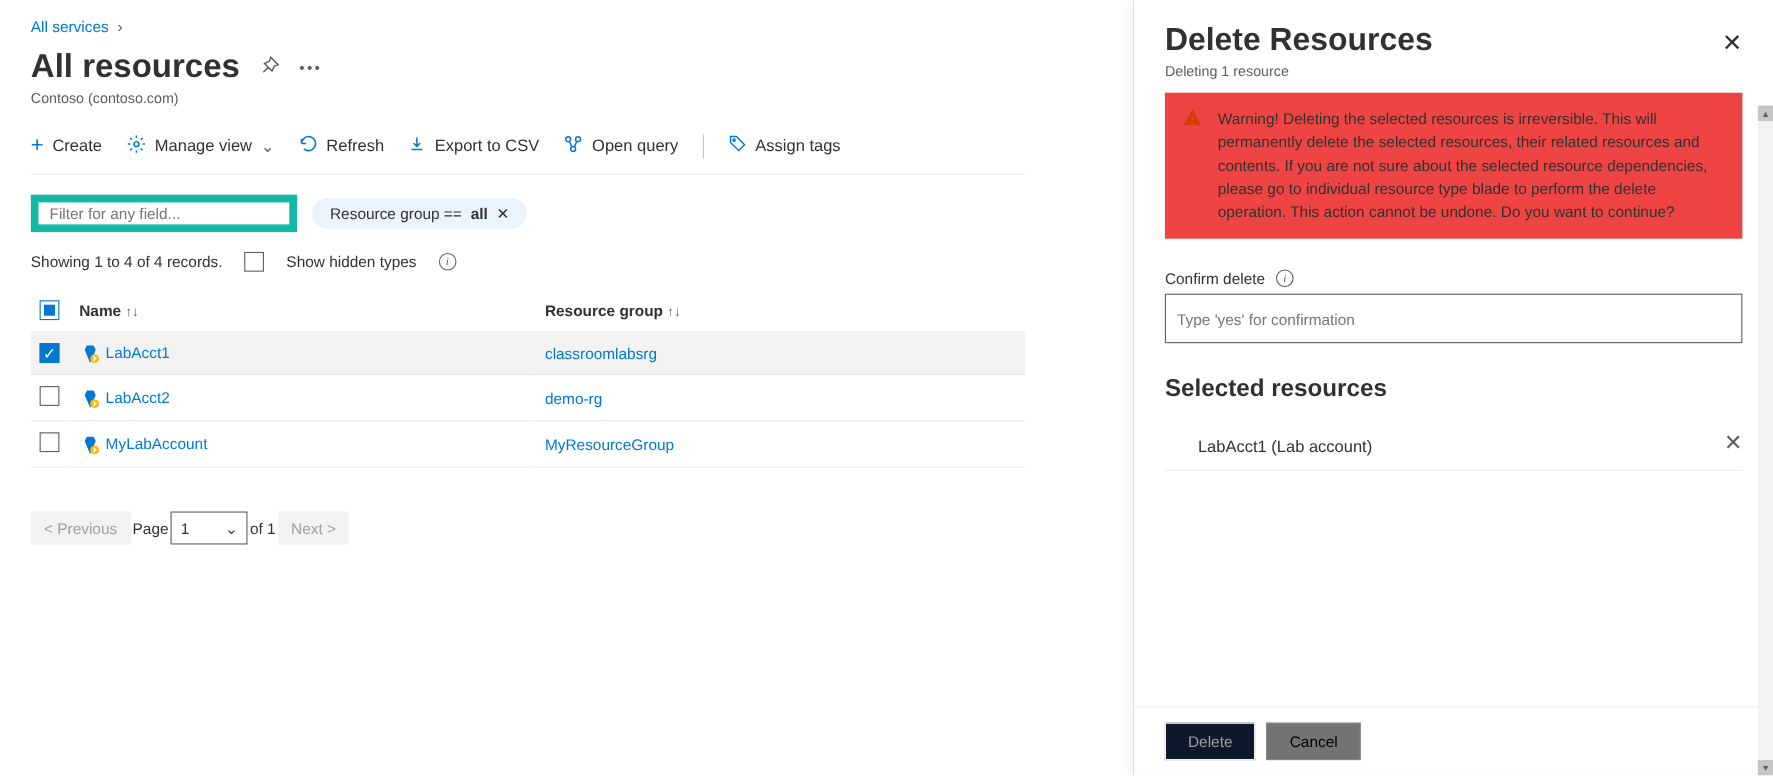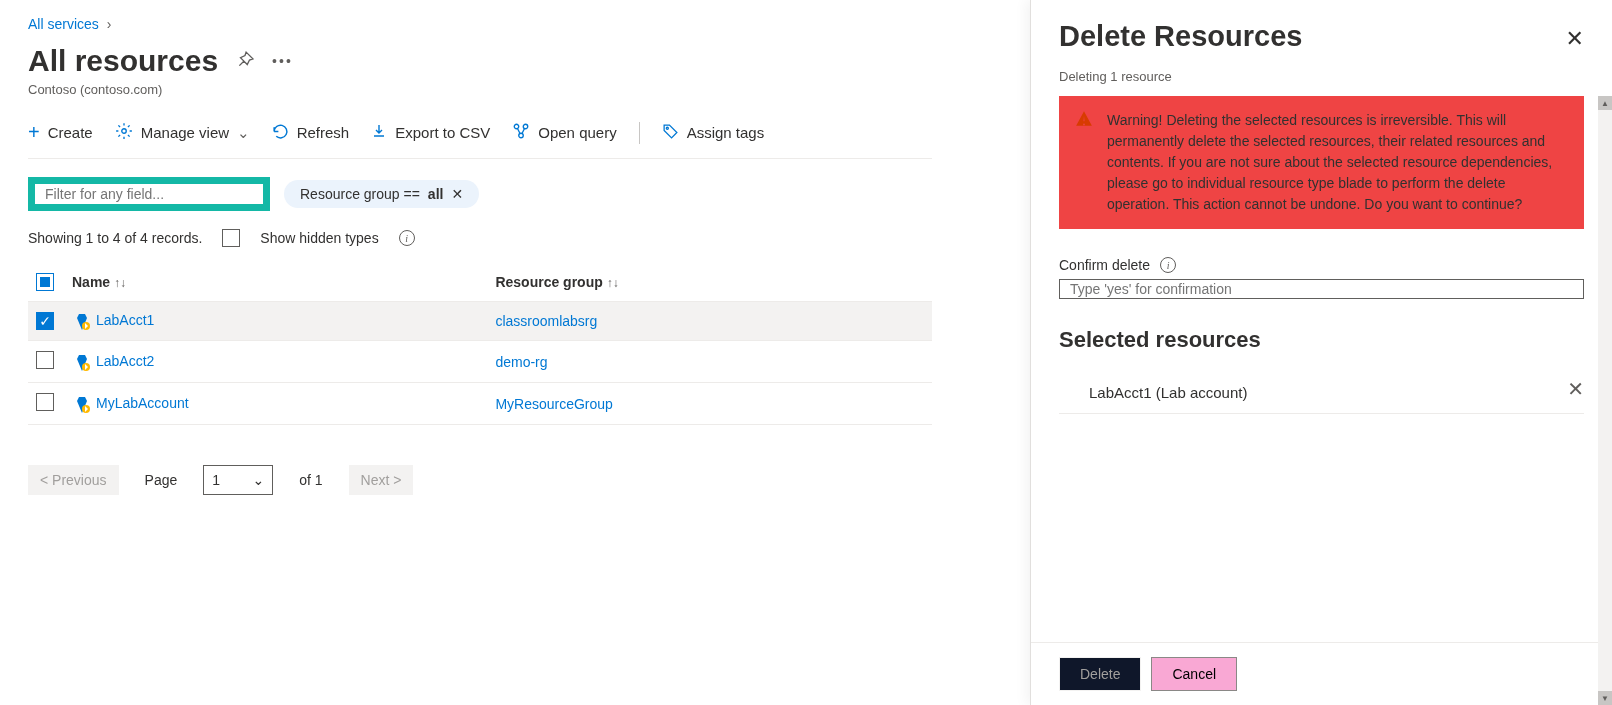--- a/index.html
+++ b/index.html
@@ -25,41 +25,41 @@
 .chk.checked { background: #0078d4; border-color: #0078d4; color: #fff; }
 .chk.indet { border-color: #0078d4; }
 .chk.indet::after { content: ""; width: 10px; height: 10px; background: #0078d4; }
 .info-icn { width: 16px; height: 16px; border: 1px solid #605e5c; border-radius: 50%; display: inline-flex; align-items: center; justify-content: center; font-size: 10px; font-style: italic; font-family: serif; color: #605e5c; }
 table { width: 100%; border-collapse: collapse; }
 th { text-align: left; font-weight: 700; font-size: 14px; padding: 10px 8px; border-bottom: 1px solid #edebe9; }
 th .sort { color: #605e5c; font-size: 12px; }
 td { padding: 10px 8px; border-bottom: 1px solid #edebe9; font-size: 14px; }
 tr.selected { background: #f3f2f1; }
 .res-icon { width: 18px; height: 18px; display: inline-block; vertical-align: middle; margin-right: 6px; }
-.pager { display: flex; align-items: center; gap: 26px; margin-top: 40px; }
+.pager { display: flex; align-items: center; gap: 2px; margin-top: 40px; }
 .pager-btn { background: #f3f2f1; border: none; padding: 7px 12px; font-size: 14px; color: #a19f9d; }
 .pager-sel { width: 70px; height: 30px; border: 1px solid #605e5c; display: flex; align-items: center; justify-content: space-between; padding: 0 8px; }
 
 .panel { position: absolute; right: 0; top: 0; width: 582px; height: 100%; background: #fff; border-left: 1px solid #e1dfdd; display: flex; flex-direction: column; box-shadow: -4px 0 12px rgba(0,0,0,0.05); }
 .panel-hdr { padding: 20px 28px 12px 28px; display: flex; justify-content: space-between; align-items: flex-start; }
 .panel-hdr h2 { font-size: 29px; font-weight: 600; }
-.panel-hdr .sub { font-size: 13px; color: #605e5c; margin-top: 16px; }
+.panel-hdr .sub { font-size: 13px; color: #605e5c; margin-top: 4px; }
 .panel-close { font-size: 22px; cursor: pointer; color: #323130; padding-top: 6px; }
 .panel-body { padding: 0 28px; overflow-y: auto; flex: 1; }
 .panel-q { font-size: 16px; margin-bottom: 18px; }
 .warn-box { background: #ef4444; padding: 14px 16px; display: flex; gap: 14px; margin-bottom: 28px; }
 .warn-icn { color: #d83b01; flex-shrink: 0; }
 .warn-box p { font-size: 14px; line-height: 1.5; }
 .confirm-lbl { font-size: 14px; display: flex; align-items: center; gap: 10px; margin-bottom: 6px; }
-.confirm-in { width: 100%; height: 20px; border: 1px solid #605e5c; padding: 0 10px; font-size: 14px; margin-bottom: 28px; }
+.confirm-in { width: 100%; height: 45px; border: 1px solid #605e5c; padding: 0 10px; font-size: 14px; margin-bottom: 28px; }
 .sel-h { font-size: 22px; font-weight: 600; margin-bottom: 14px; }
 .sel-item { display: flex; justify-content: space-between; align-items: flex-end; padding: 10px 0 12px 30px; border-bottom: 1px solid #edebe9; font-size: 15px; }
 .sel-item .x { font-size: 20px; cursor: pointer; color: #605e5c; }
 .panel-ftr { padding: 14px 28px; display: flex; gap: 10px; border-top: 1px solid #edebe9; }
-.panel-ftr button { height: 34px; padding: 0 20px; font-size: 14px; border: 1px solid #8a8886; background: #f9a8d4; cursor: pointer; }
+.panel-ftr button { height: 34px; padding: 0 20px; font-size: 14px; border: 1px solid #8a8886; background: #737373; cursor: pointer; }
 .panel-ftr button.primary { background: #0f172a; border-color: #f3f2f1; color: #a19f9d; }
 .scroll-ind { position: absolute; right: 0; top: 96px; bottom: 0; width: 14px; background: #f3f2f1; }
 .scroll-ind .thumb-top { position:absolute; top:0; width:14px; height:14px; background:#c8c6c4; display:flex; align-items:center; justify-content:center; font-size:8px; color:#605e5c;}
 .scroll-ind .thumb-bot { position:absolute; bottom:0; width:14px; height:14px; background:#c8c6c4; display:flex; align-items:center; justify-content:center; font-size:8px; color:#605e5c;}
 </style>
 </head>
 <body>
 
 <div class="main">
   <div class="breadcrumb">

